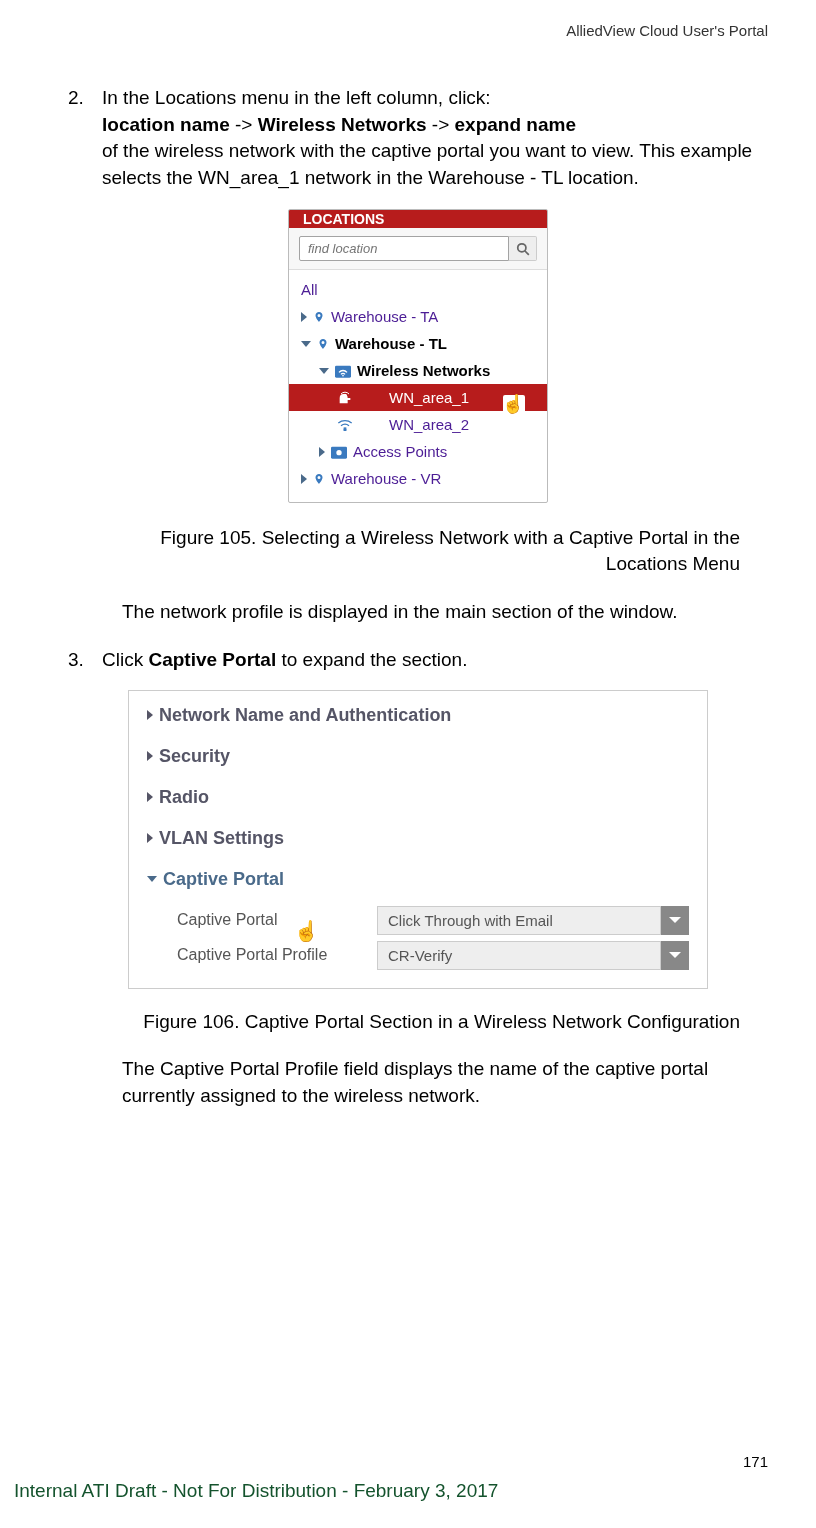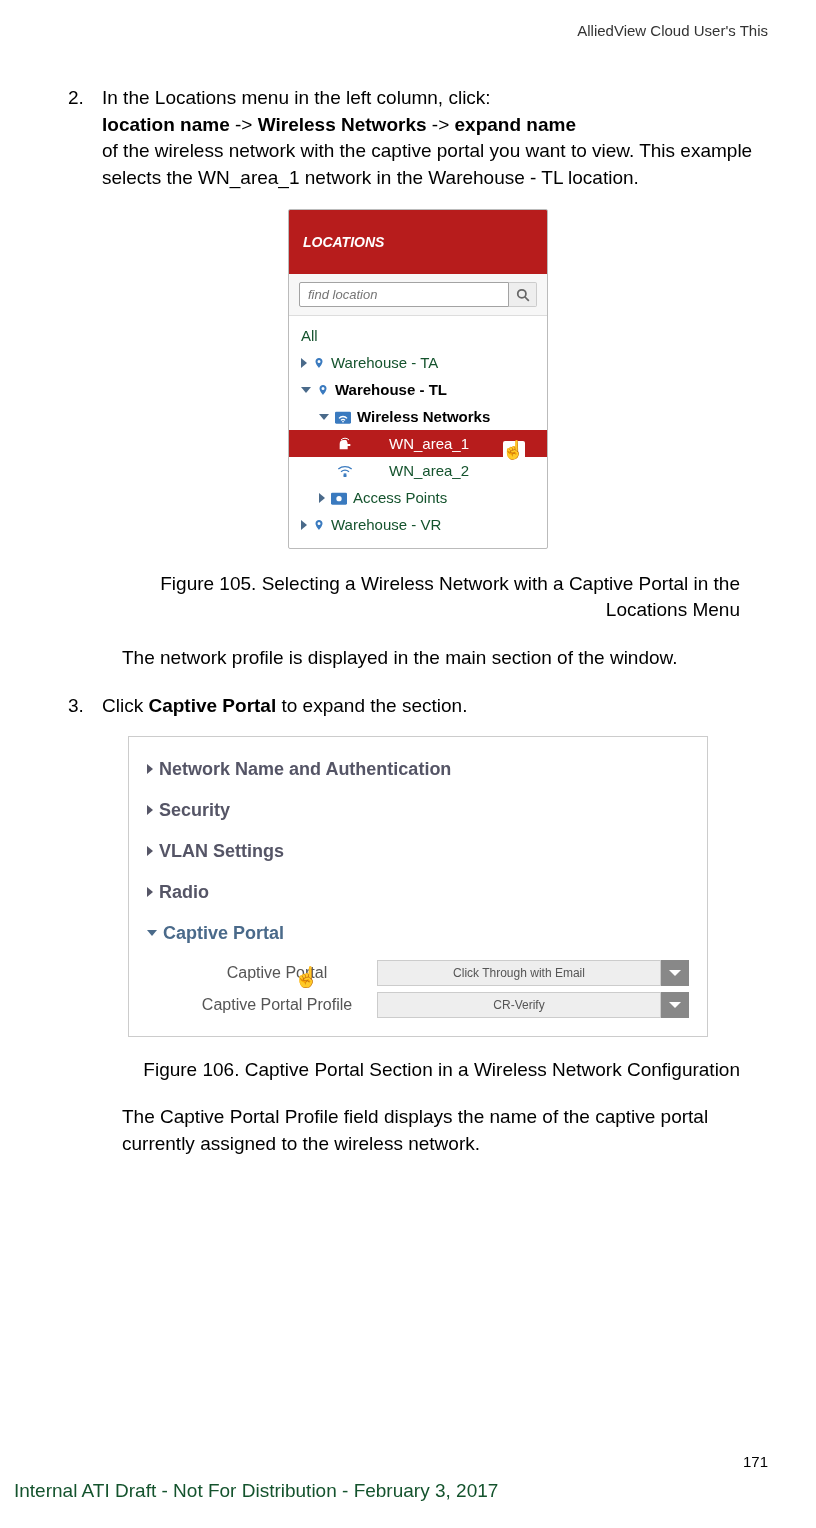--- a/index.html
+++ b/index.html
@@ -42,22 +42,21 @@
       width: 260px;
       border: 1px solid #bbb;
       border-radius: 2px;
       overflow: hidden;
     }
     .loc-header {
       background: #b71c1c;
       color: #fff;
       font-weight: bold;
       font-size: 14px;
-      padding: 24px 14px;
-      font-style: italic;
+      padding: 1px 14px;
     }
     .search-row {
       padding: 8px 10px;
       display: flex;
       gap: 0;
       border-bottom: 1px solid #ddd;
       background: #f7f7f7;
     }
     .search-input {
       flex: 1;
@@ -80,21 +79,21 @@
     }
     .tree {
       padding: 6px 0 10px 0;
       font-size: 15px;
     }
     .tree-row {
       padding: 5px 10px 5px 12px;
       display: flex;
       align-items: center;
       gap: 6px;
-      color: #14532d;
+      color: #4c1d95;
     }
     .tree-row.indent1 { padding-left: 30px; }
     .tree-row.indent2 { padding-left: 48px; gap: 36px; }
     .tree-row.selected {
       background: #b71c1c;
       color: #fff;
       position: relative;
     }
     .tree-row.bolded { font-weight: bold; color: #000; }
     .caret {
@@ -132,24 +131,23 @@
     .para {
       font-size: 19px;
       margin-top: 22px;
       padding-left: 54px;
       line-height: 1.4;
     }
     .figure-img2 {
       margin: 16px auto 0;
       width: 580px;
       border: 1px solid #ccc;
-      padding: 12px 18px 18px;
+      padding: 4px 18px 18px;
       color: #555;
       position: relative;
-      text-align: center;
     }
     .section-row {
       display: flex;
       align-items: center;
       gap: 6px;
       padding: 10px 0;
       font-size: 18px;
       font-weight: bold;
       color: #556;
     }
@@ -171,21 +169,21 @@
     }
     .cp-select {
       flex: 1;
       display: flex;
     }
     .cp-select-val {
       flex: 1;
       background: #eee;
       border: 1px solid #ccc;
       padding: 5px 10px;
-      font-size: 12px;
+      font-size: 15px;
       color: #555;
     }
     .cp-select-btn {
       width: 28px;
       background: #888;
       display: flex;
       align-items: center;
       justify-content: center;
     }
     .chev-down {
@@ -210,21 +208,21 @@
       position: absolute;
       bottom: 26px;
       left: 14px;
       font-size: 19px;
       color: #14532d;
     }
   </style>
 </head>
 <body>
 
-<div class="header-right">AlliedView Cloud User's This</div>
+<div class="header-right">AlliedView Cloud User's Portal</div>
 
 <div class="content">
 
   <div class="step">
     <div class="step-num">2.</div>
     <div class="step-body">
       <span>In the Locations menu in the left column, click:</span><br>
       <span class="bold">location name</span><span> -&gt; </span><span class="bold">Wireless Networks</span><span> -&gt; </span><span class="bold">expand name</span><br>
       <span>of the wireless network with the captive portal you want to view. This example selects the WN_area_1 network in the Warehouse - TL location.</span>
     </div>
@@ -314,25 +312,25 @@
     <div class="section-row">
       <span class="caret caret-right"></span>
       <span>Network Name and Authentication</span>
     </div>
     <div class="section-row">
       <span class="caret caret-right"></span>
       <span>Security</span>
     </div>
     <div class="section-row">
       <span class="caret caret-right"></span>
-      <span>VLAN Settings</span>
+      <span>Radio</span>
     </div>
     <div class="section-row">
       <span class="caret caret-right"></span>
-      <span>Radio</span>
+      <span>VLAN Settings</span>
     </div>
     <div class="section-row expanded">
       <span class="caret caret-down"></span>
       <span>Captive Portal</span>
     </div>
     <span class="hand2">☝</span>
     <div class="cp-fields">
       <div class="cp-field-row">
         <div class="cp-label">Captive Portal</div>
         <div class="cp-select">

